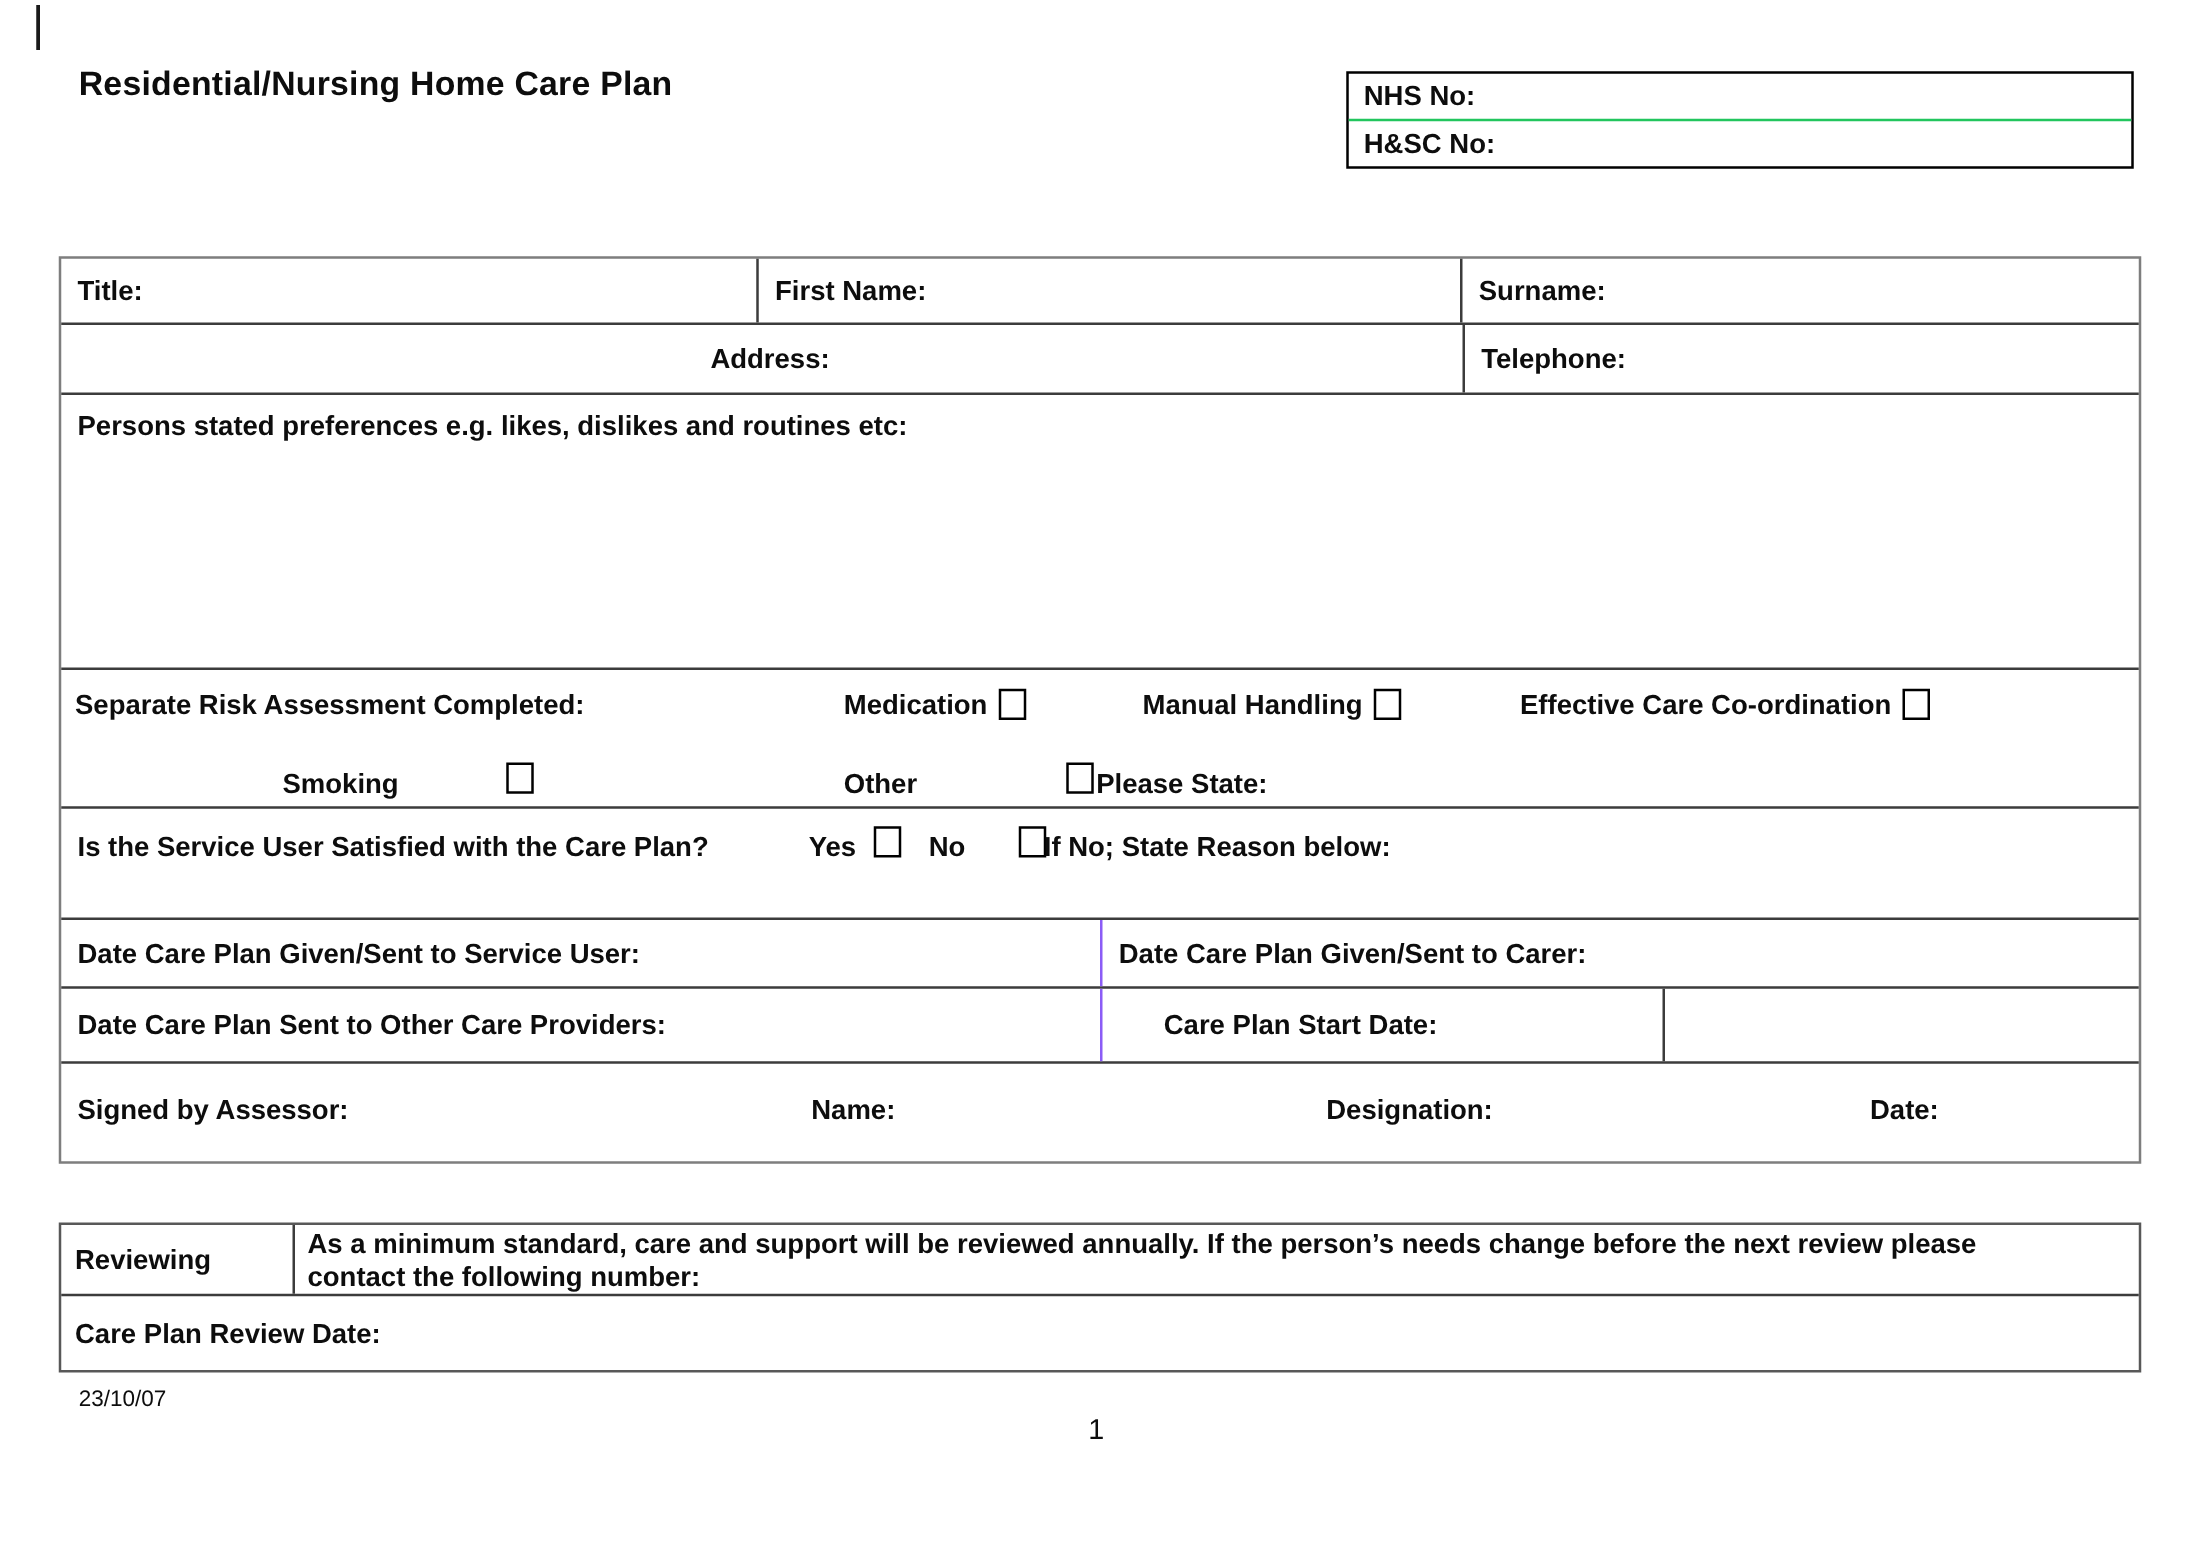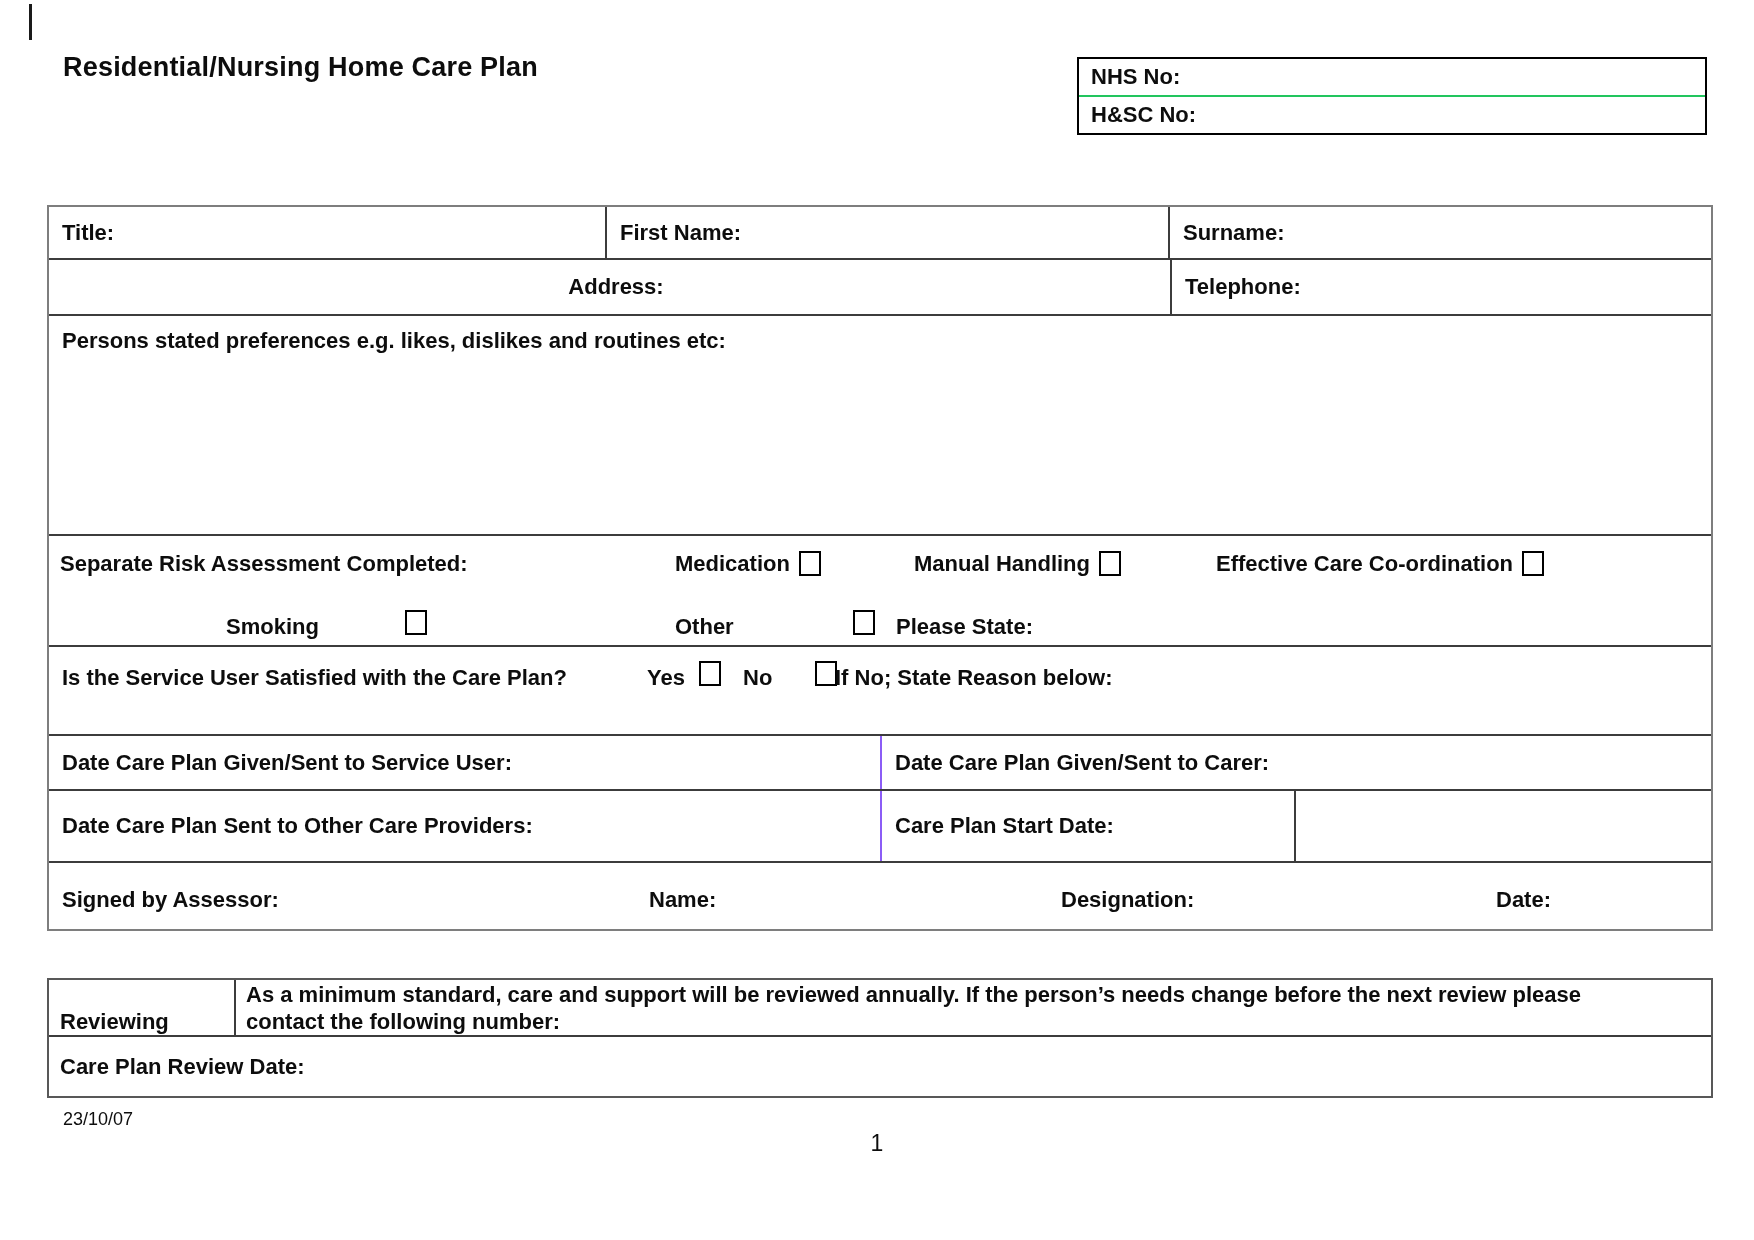--- a/index.html
+++ b/index.html
@@ -42,21 +42,21 @@
 
   .r1 { height:53px; }
   .r1 .c1 { width:558px; } .r1 .c2 { width:563px; } .r1 .c3 { flex:1; }
   .r2 { height:56px; }
   .r2 .c1 { width:1123px;justify-content:center; } .r2 .c2 { flex:1; }
   .r3 { height:220px; }
   .r3 .c1 { align-items:flex-start; padding-top:12px; width:100%; border-right:none; }
   .r4 { height:111px; }
   .r5 { height:89px; }
   .r6 { height:55px; }
-  .r6b { height:72px; }
+  .r6b { height:60px;gap:36px; }
   .r7 { flex:1; }
 
   .abs { position:absolute; white-space:nowrap; }
 
   .checkbox {
     display:inline-block; width:22px; height:25px;
     border:2px solid #000; background:#fff;
     vertical-align:middle; margin-left:9px; position:relative; top:-2px;
   }
   .checkbox.abs { display:block; margin-left:0; top:auto; }
@@ -68,21 +68,21 @@
   .d-end { flex:1; display:flex; align-items:center; padding-left:13px; }
 
   
   .review-table {
     position:absolute; left:47px; top:978px; width:1666px; height:120px;
     border:2px solid #585858;
     display:flex; flex-direction:column;
     font-size:22px; font-weight:bold;
   }
   .review-r1 { height:57px; display:flex; border-bottom:2px solid #3c3c3c; }
-  .review-label-cell { width:187px; border-right:2px solid #3c3c3c; display:flex; align-items:flex-end; padding-left:11px; }
+  .review-label-cell { width:187px; border-right:2px solid #3c3c3c; display:flex; align-items:center; padding-left:11px; }
   .review-note-cell { flex:1; display:flex; align-items:center; padding-left:10px; }
   .review-note { width:1360px; line-height:27px; }
   .review-r2 { flex:1; display:flex; align-items:center; padding-left:11px; }
 
   
   .page-number { position:absolute; left:0; top:1130px; width:100%;
     text-align:center; font-size:23px; font-weight:400; }
   .footer-date { position:absolute; left:63px; top:1109px; font-size:18px; font-weight:400; }
 </style>
 </head>
@@ -138,21 +138,21 @@
     <span class="abs" style="left:865px; top:15px;">
       <span>Manual Handling</span><span class="checkbox"></span>
     </span>
     <span class="abs" style="left:1167px; top:15px;">
       <span>Effective Care Co-ordination</span><span class="checkbox"></span>
     </span>
     <span class="abs" style="left:177px; top:78px;">Smoking</span>
     <span class="checkbox abs" style="left:356px; top:74px;"></span>
     <span class="abs" style="left:626px; top:78px;">Other</span>
     <span class="checkbox abs" style="left:782px; top:74px;"></span>
-    <span class="abs" style="left:847px; top:78px;">Please State:</span>
+    <span class="abs" style="left:828px; top:78px;">Please State:</span>
   </div>
 
   <div class="trow r5">
     <span class="abs" style="left:13px; top:18px;">Is the Service User Satisfied with the Care Plan?</span>
     <span class="abs" style="left:598px; top:18px;">Yes</span>
     <span class="checkbox abs" style="left:650px; top:14px;"></span>
     <span class="abs" style="left:694px; top:18px;">No</span>
     <span class="checkbox abs" style="left:744px; top:14px;"></span>
     <span class="abs" style="left:786px; top:18px;">If No; State Reason below:</span>
   </div>

